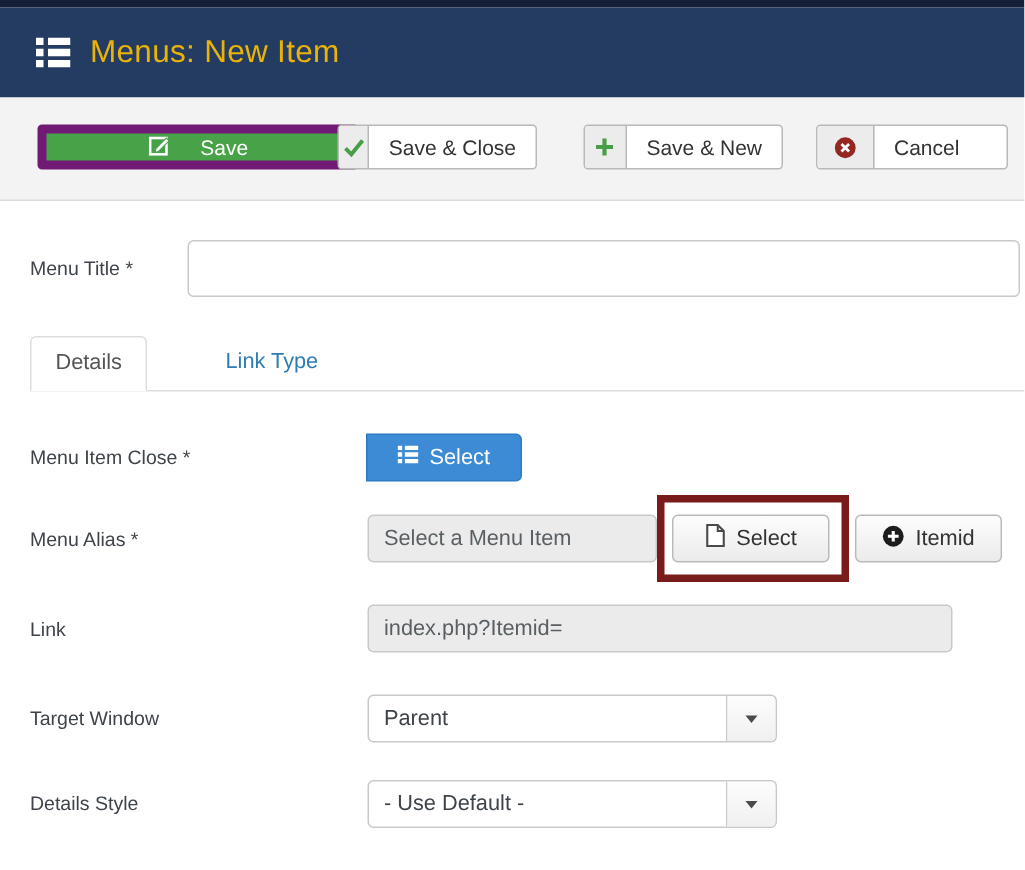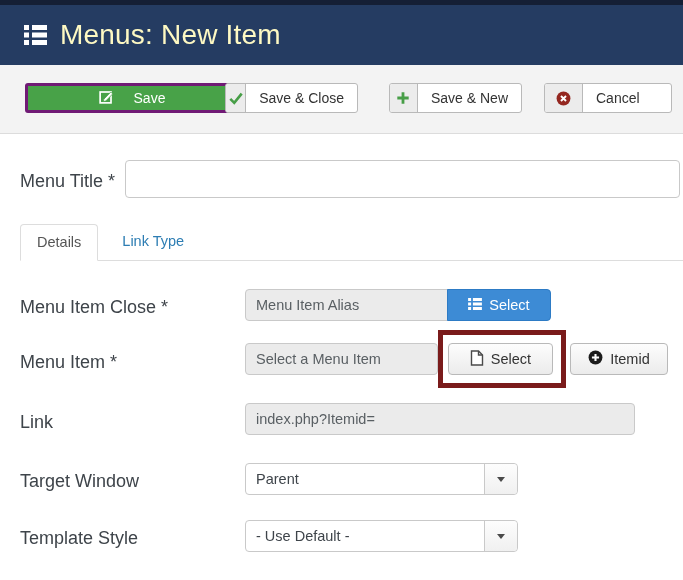--- a/index.html
+++ b/index.html
@@ -5,46 +5,46 @@
   * { margin:0; padding:0; box-sizing:border-box; }
   html,body { width:683px; height:580px; background:#fff;
     font-family:"Liberation Sans", sans-serif; overflow:hidden; }
   .app { position:relative; width:683px; height:580px; background:#fff; }
 
   
   .topstrip { position:absolute; top:0; left:0; width:683px; height:5px; background:#151f35; }
   .header { position:absolute; top:5px; left:0; width:683px; height:60px; background:#253c62;
     display:flex; align-items:center; padding-left:24px; }
   .header .hicon { margin-right:13px; display:flex; align-items:center; }
-  .header h1 { color:#fef9c3; font-size:28px; font-weight:400; letter-spacing:.2px; }
+  .header h1 { color:#eab308; font-size:21px; font-weight:400; letter-spacing:.2px; }
 
   
   .toolbar { position:absolute; top:65px; left:0; width:683px; height:69px;
     background:#f3f3f3; border-bottom:1px solid #dcdcdc; }
   .btn { position:absolute; top:18px; height:30px; border-radius:3px; font-size:14px;
     display:flex; align-items:center; cursor:pointer; }
-  .btn-save { left:25px; width:214px; background:#48a248; border:3px solid #701a75;
+  .btn-save { left:25px; width:214px; background:#48a248; border:6px solid #701a75;
     color:#fff; justify-content:center; gap:20px; }
   .btn-split { background:#fff; border:1px solid #b9b9b9; overflow:hidden; padding:0; }
   .btn-split .seg-icon { width:38px; height:100%; background:#ececec;
     border-right:1px solid #b9b9b9; display:flex; align-items:center; justify-content:center; }
   .btn-split .seg-label { padding:0 13px; color:#333; white-space:nowrap; }
   .btn-saveclose { left:225px; width:133px; }
   .btn-savenew  { left:389px; width:133px; }
   .btn-cancel   { left:544px; width:128px; }
 
   
-  .lbl { position:absolute; left:20px; font-size:18px; color:#3e444a; }
+  .lbl { position:absolute; left:20px; font-size:13px; color:#3e444a; }
   .menu-title-input { position:absolute; left:125px; top:160px; width:555px; height:38px;
     border:1px solid #c9c9c9; border-radius:4px; padding:0 10px; font-size:14.5px;
     color:#333; background:#fff; outline:none; font-family:"Liberation Sans",sans-serif; }
 
   
   .tabs { position:absolute; left:20px; top:224px; width:663px; height:37px;
-    border-bottom:1px solid #ddd; display:flex; }
+    border-bottom:1px solid #ddd; display:flex;gap:28px; }
   .tab { height:37px; line-height:35px; padding:0 16px; font-size:14.5px; cursor:pointer; }
   .tab.active { border:1px solid #ddd; border-bottom:1px solid #fff; background:#fff;
     border-radius:4px 4px 0 0; color:#555; margin-bottom:-1px; }
   .tab.inactive { color:#2d7db3; margin-left:8px; }
 
   
   .ctl-row { position:absolute; display:flex; }
   .dis-input { height:32px; background:#ebebeb; border:1px solid #c9c9c9;
     border-radius:4px; color:#595f63; font-size:14.5px; padding:0 10px;
     display:flex; align-items:center; }
@@ -136,39 +136,38 @@
   <label class="lbl" style="top:171px;">Menu Title *</label>
   <input class="menu-title-input" type="text" value="" style="">
 
   <div class="tabs">
     <div class="tab active">Details</div>
     <div class="tab inactive">Link Type</div>
   </div>
 
   <label class="lbl" style="top:297px;">Menu Item Close *</label>
   <div class="ctl-row" style="left:245px; top:289px;">
-    <div class="dis-input grp-left" style="width:203px;">Menu Item Alias</div>
     <div class="btn-primary" style="width:104px;">
       <span>
         <svg width="14" height="12" viewBox="0 0 23 20">
           <g fill="#ffffff">
             <rect x="0" y="0" width="5" height="5"></rect>
               <rect x="8" y="0" width="15" height="5"></rect>
             <rect x="0" y="7.5" width="5" height="5"></rect>
               <rect x="8" y="7.5" width="15" height="5"></rect>
             <rect x="0" y="15" width="5" height="5"></rect>
               <rect x="8" y="15" width="15" height="5"></rect>
           </g>
         </svg>
       </span>
       <span>Select</span>
     </div>
   </div>
 
-  <label class="lbl" style="top:352px;">Menu Item *</label>
+  <label class="lbl" style="top:352px;">Menu Alias *</label>
   <div class="ctl-row" style="left:245px; top:343px;">
     <div class="dis-input" style="width:193px;">Select a Menu Item</div>
   </div>
   <div class="btn-default" style="position:absolute; left:448px; top:343px; width:105px;">
     <span>
       <svg width="14" height="16" viewBox="0 0 14 16">
         <path d="M1.5 1 H8.5 L12.5 5 V15 H1.5 Z" fill="#fff" stroke="#4a4a4a" stroke-width="1.4"></path>
         <path d="M8.5 1 V5 H12.5" fill="none" stroke="#4a4a4a" stroke-width="1.4"></path>
       </svg>
     </span>
@@ -190,21 +189,21 @@
   <div class="dis-input" style="position:absolute; left:245px; top:403px; width:390px;">index.php?Itemid=</div>
 
   <label class="lbl" style="top:471px;">Target Window</label>
   <div class="selectbox" style="top:463px;">
     <span class="val">Parent</span>
     <span class="caretseg">
         <span class="caret"></span>
       </span>
   </div>
 
-  <label class="lbl" style="top:528px;">Template Style</label>
+  <label class="lbl" style="top:528px;">Details Style</label>
   <div class="selectbox" style="top:520px;">
     <span class="val">- Use Default -</span>
     <span class="caretseg">
         <span class="caret"></span>
       </span>
   </div>
 
 </div>
 
 </body></html>

